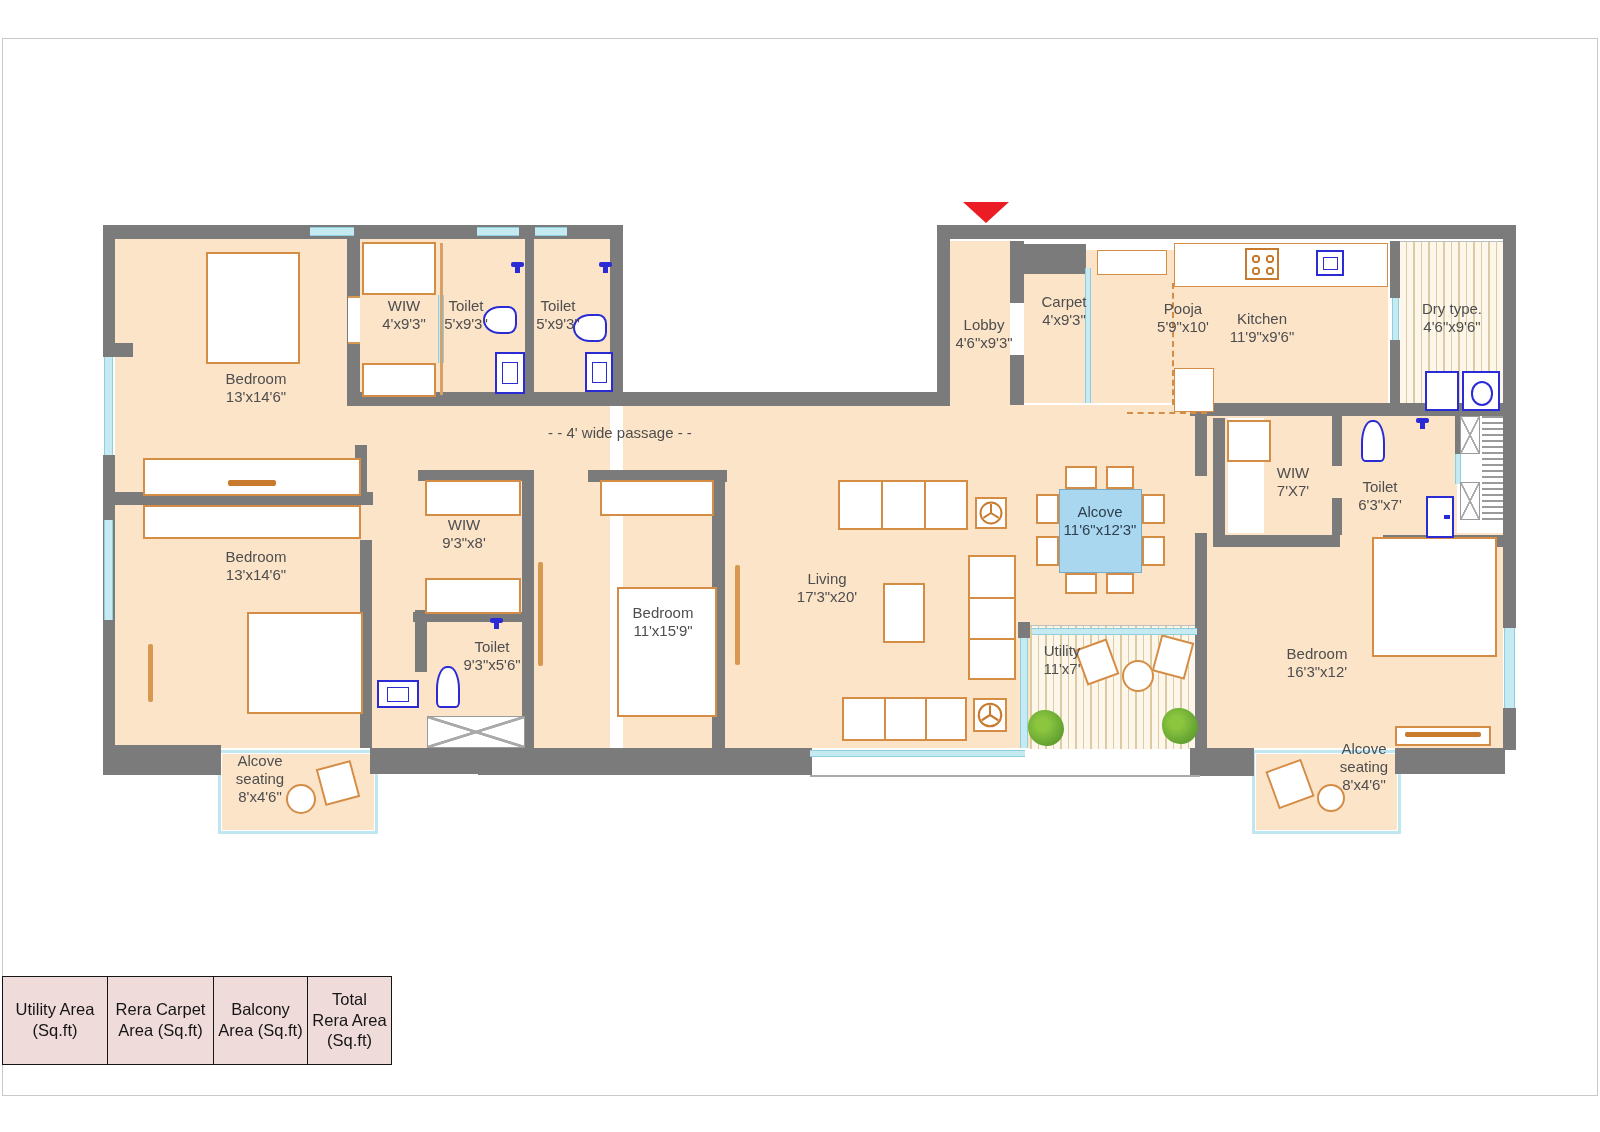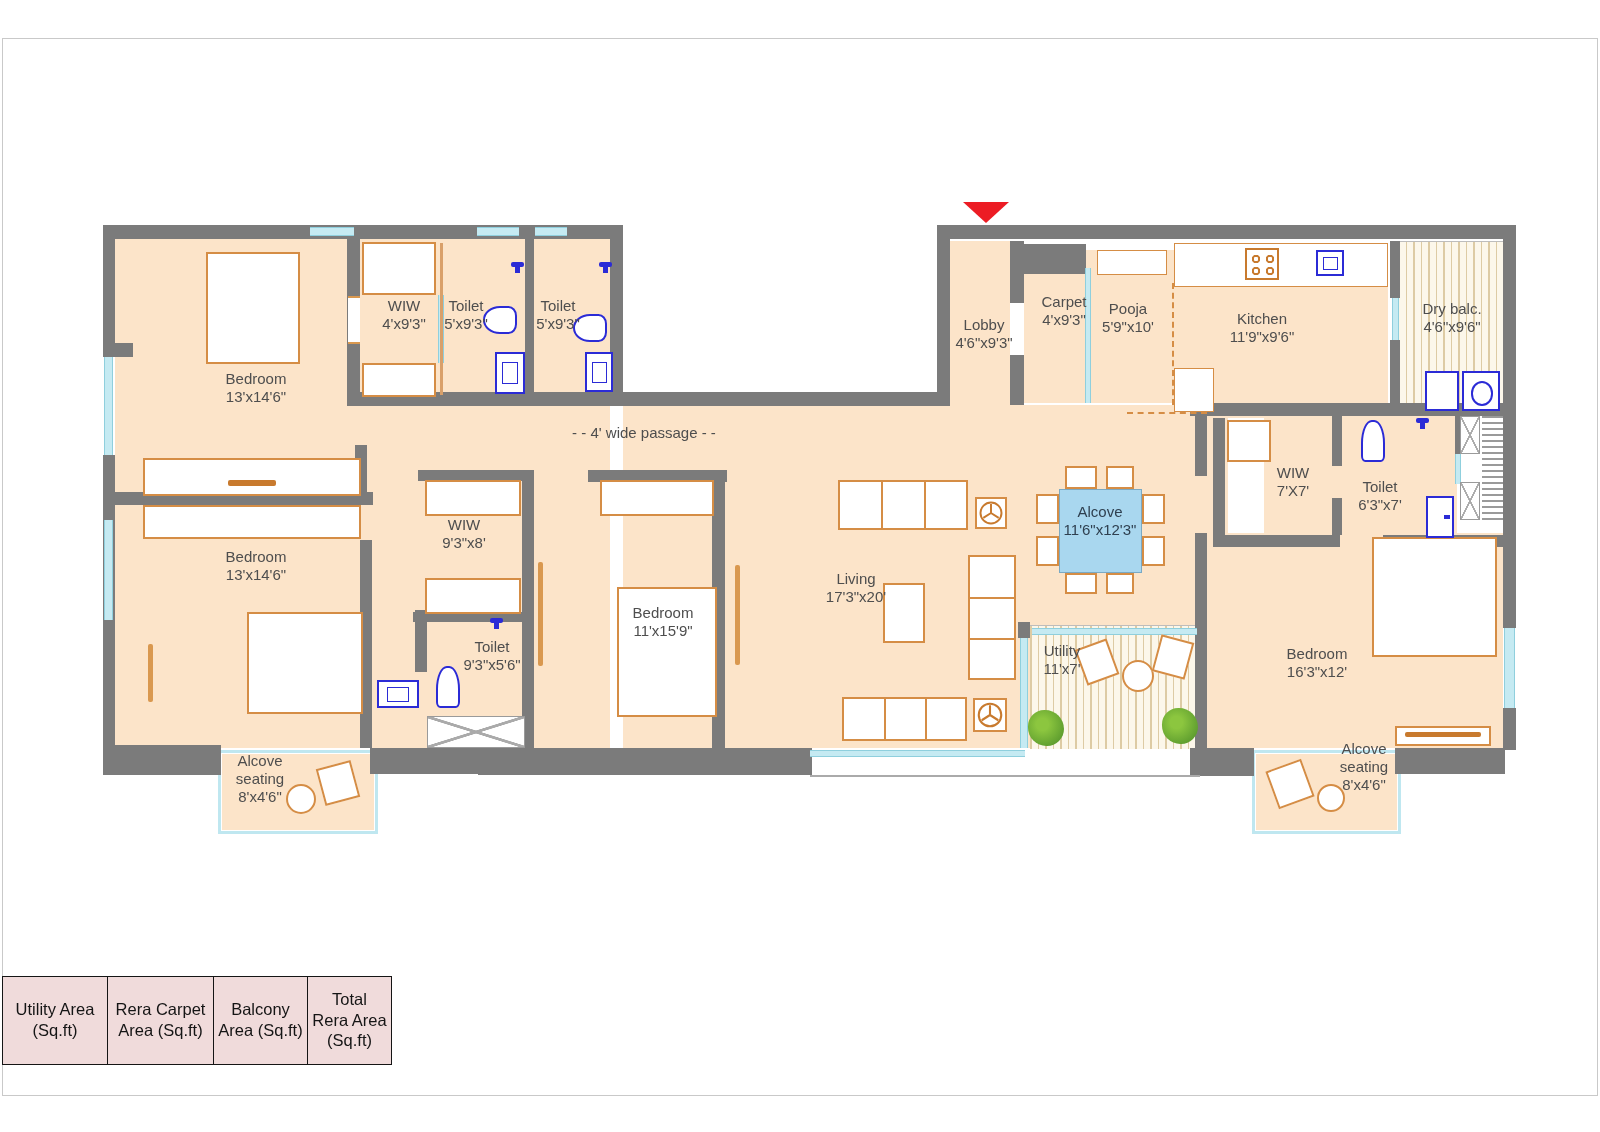--- a/index.html
+++ b/index.html
@@ -254,50 +254,50 @@
         <span class="rd">5'x9'3"</span>
       </div>
     <div class="lb" style="left:984px;top:316px">
         <span class="rn">Lobby</span>
         <span class="rd">4'6"x9'3"</span>
       </div>
     <div class="lb" style="left:1064px;top:293px">
         <span class="rn">Carpet</span>
         <span class="rd">4'x9'3"</span>
       </div>
-    <div class="lb" style="left:1128px;top:300px">
+    <div class="lb" style="left:1183px;top:300px">
         <span class="rn">Pooja</span>
         <span class="rd">5'9"x10'</span>
       </div>
     <div class="lb" style="left:1262px;top:310px">
         <span class="rn">Kitchen</span>
         <span class="rd">11'9"x9'6"</span>
       </div>
     <div class="lb" style="left:1452px;top:300px">
-        <span class="rn">Dry balc.</span>
+        <span class="rn">Dry type.</span>
         <span class="rd">4'6"x9'6"</span>
       </div>
-    <div class="lb" style="left:644px;top:424px"><span>- - 4' wide passage - -</span></div>
+    <div class="lb" style="left:620px;top:424px"><span>- - 4' wide passage - -</span></div>
     <div class="lb" style="left:256px;top:548px">
         <span class="rn">Bedroom</span>
         <span class="rd">13'x14'6"</span>
       </div>
     <div class="lb" style="left:464px;top:516px">
         <span class="rn">WIW</span>
         <span class="rd">9'3"x8'</span>
       </div>
     <div class="lb" style="left:492px;top:638px">
         <span class="rn">Toilet</span>
         <span class="rd">9'3"x5'6"</span>
       </div>
     <div class="lb" style="left:663px;top:604px">
         <span class="rn">Bedroom</span>
         <span class="rd">11'x15'9"</span>
       </div>
-    <div class="lb" style="left:856px;top:570px">
+    <div class="lb" style="left:827px;top:570px">
         <span class="rn">Living</span>
         <span class="rd">17'3"x20'</span>
       </div>
     <div class="lb dining-lb" style="left:1100px;top:503px">
         <span class="rn">Alcove</span>
         <span class="rd">11'6"x12'3"</span>
       </div>
     <div class="lb" style="left:1062px;top:642px">
         <span class="rn">Utility</span>
         <span class="rd">11'x7'</span>

